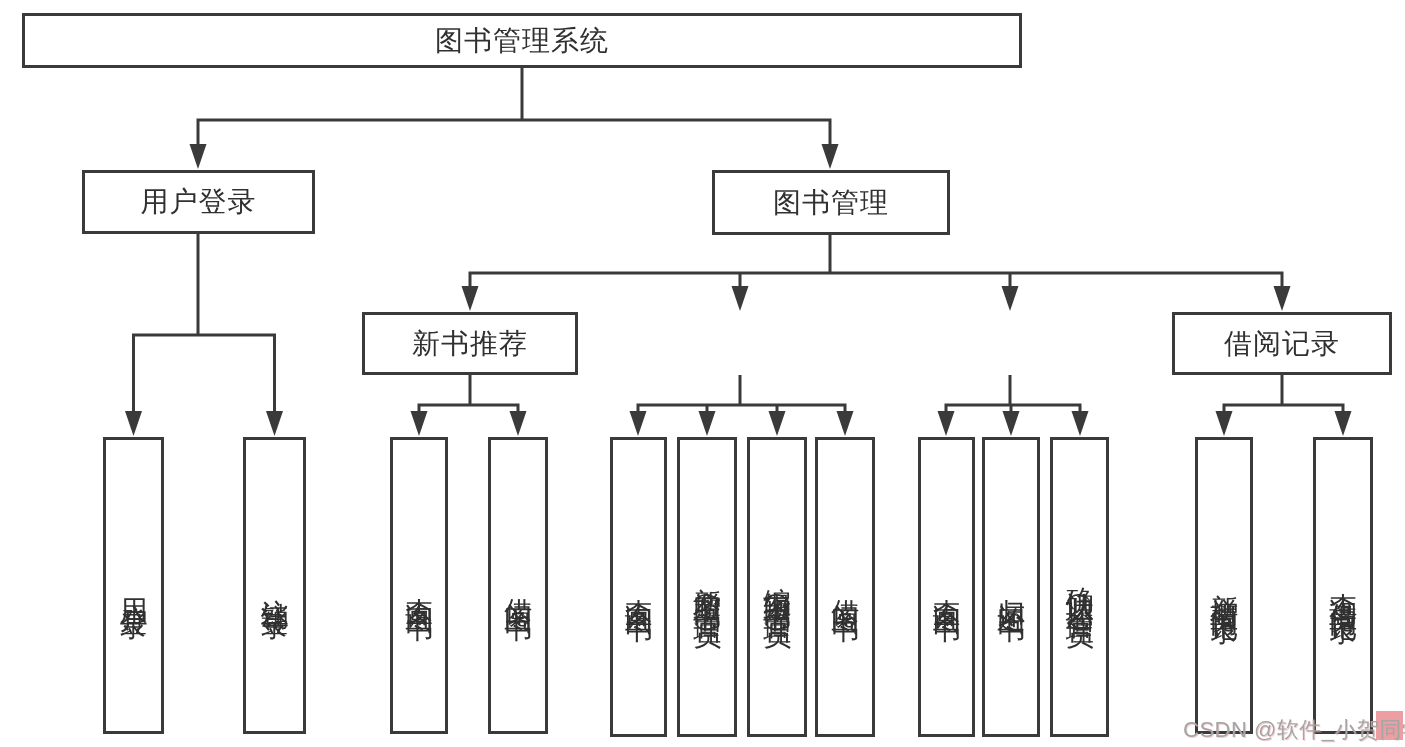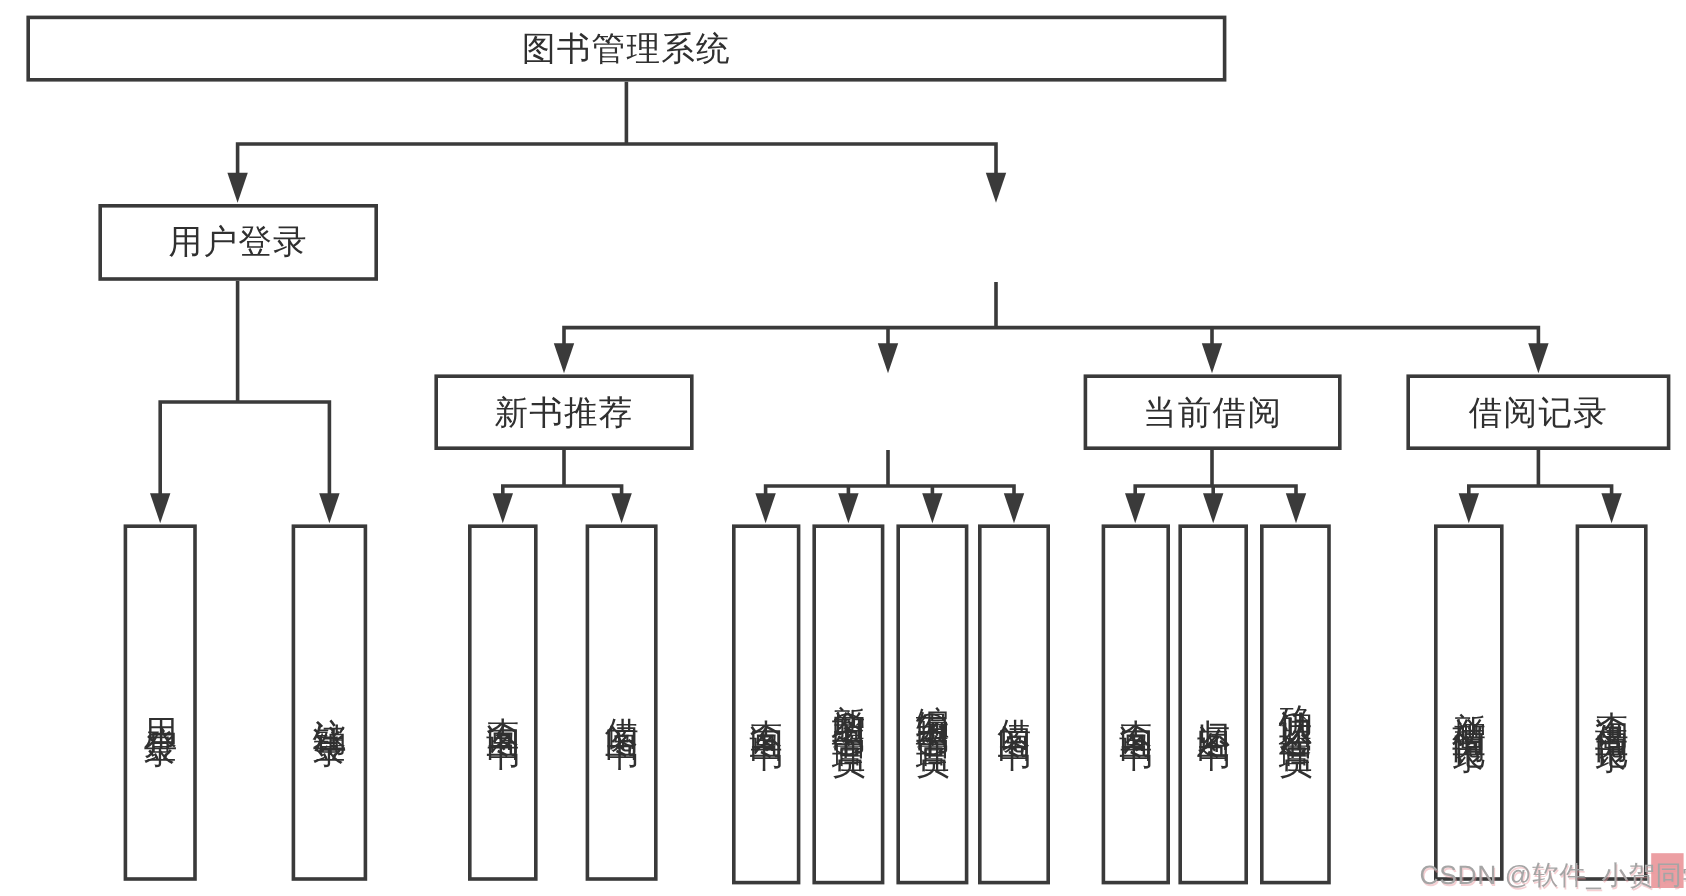--- a/index.html
+++ b/index.html
@@ -118,26 +118,26 @@
     <polygon points="1334.5,411 1351.5,411 1343,436"></polygon>
   </svg>
 
   <div class="box hbox" style="left:22px;top:13px;width:1000px;height:55px;">
     <span class="lbl">图书管理系统</span>
   </div>
 
   <div class="box hbox" style="left:82px;top:170px;width:233px;height:64px;">
     <span class="lbl">用户登录</span>
   </div>
+  <div class="box hbox" style="left:712px;top:170px;width:238px;height:65px;">
+    <span class="lbl">图书管理</span>
+  </div>
 
   <div class="box hbox" style="left:362px;top:312px;width:216px;height:63px;">
     <span class="lbl">新书推荐</span>
-  </div>
-  <div class="box hbox" style="left:903px;top:312px;width:215px;height:63px;">
-    <span class="lbl">当前借阅</span>
   </div>
   <div class="box hbox" style="left:1172px;top:312px;width:220px;height:63px;">
     <span class="lbl">借阅记录</span>
   </div>
 
   <div class="box vbox" style="left:103px;top:437px;width:61px;height:297px;">
     <span class="lbl">用户登录</span>
   </div>
   <div class="box vbox" style="left:243px;top:437px;width:63px;height:297px;">
     <span class="lbl">注销登录</span>

